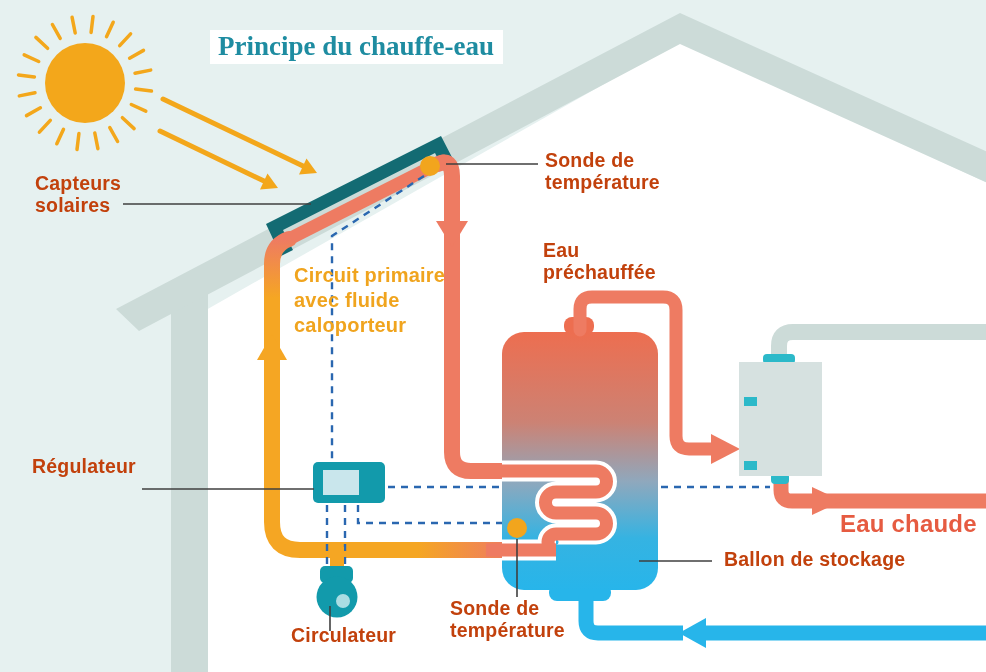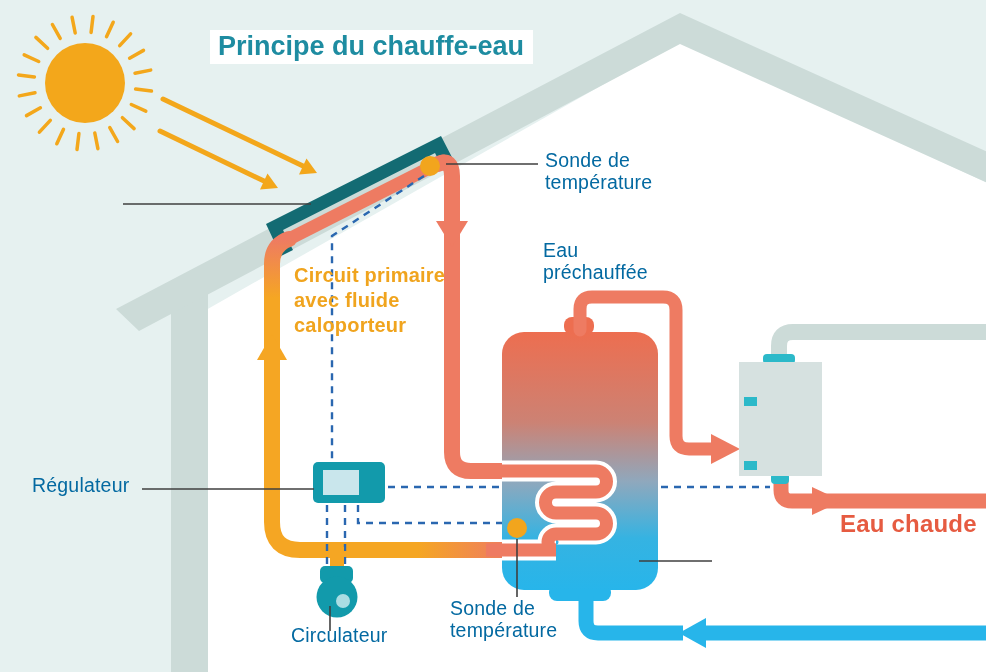--- a/index.html
+++ b/index.html
@@ -1,24 +1,24 @@
 <!DOCTYPE html>
 <html><head>
 <meta charset="utf-8">
 <style>
   html,body{margin:0;padding:0;}
   #stage{position:relative;width:986px;height:672px;overflow:hidden;
          font-family:"Liberation Sans",sans-serif;background:#e6f1f0;}
   #diagram-svg{position:absolute;left:0;top:0;z-index:1;}
-  .lbl{position:absolute;z-index:2;white-space:pre-line;color:#0369a1;
-       font-size:19.5px;line-height:22px;letter-spacing:0.2px;}
+  .lbl{position:absolute;z-index:2;white-space:pre-line;color:#c2410c;
+       font-size:19.5px;line-height:22px;letter-spacing:0.2px;font-weight:bold;}
   .lbl.accent{font-weight:bold;}
   #title-block{position:absolute;left:210px;top:30px;z-index:2;}
   #title-block span{display:block;width:max-content;background:#ffffff;
-       color:#1e8ca1;font-family:Liberation Sans, sans-serif;font-weight:bold;
+       color:#1e8ca1;font-family:Liberation Serif, serif;font-weight:bold;
        font-size:27px;line-height:27px;padding:3px 9px 4px 8px;}
 </style>
 </head>
 <body>
 
 <div id="stage">
 
 <svg id="diagram-svg" width="986" height="672" viewBox="0 0 986 672" xmlns="http://www.w3.org/2000/svg">
   <defs>
     <linearGradient id="tankGrad" x1="0" y1="332" x2="0" y2="590" gradientUnits="userSpaceOnUse">
@@ -157,36 +157,39 @@
     <line x1="142" y1="489" x2="314" y2="489"></line>
     <line x1="639" y1="561" x2="712" y2="561"></line>
     <line x1="330" y1="606" x2="330" y2="631"></line>
   </g>
 </svg>
 
 <div id="title-block">
   <span>Principe du chauffe-eau</span>
 </div>
 
+<div class="lbl" style="left:35px;top:172px;">Capteurs
+solaires</div>
 
 <div class="lbl" style="left:545px;top:149px;">Sonde de
 température</div>
 
 <div class="lbl accent" style="left:294px;top:263px;color:#f0a41e;font-size:20px;line-height:25px;">Circuit primaire
 avec fluide
 caloporteur</div>
 
 <div class="lbl" style="left:543px;top:239px;">Eau
 préchauffée</div>
 
-<div class="lbl" style="left:32px;top:474px;">Régulateur</div>
+<div class="lbl" style="left:32px;top:455px;">Régulateur</div>
 
 
 <div class="lbl accent" style="left:840px;top:513px;color:#e65b41;font-size:24px;">Eau chaude</div>
 
+<div class="lbl" style="left:724px;top:548px;">Ballon de stockage</div>
 
 
 <div class="lbl" style="left:450px;top:597px;">Sonde de
 température</div>
 
 <div class="lbl" style="left:291px;top:624px;">Circulateur</div>
 
 </div>
 
 </body></html>

